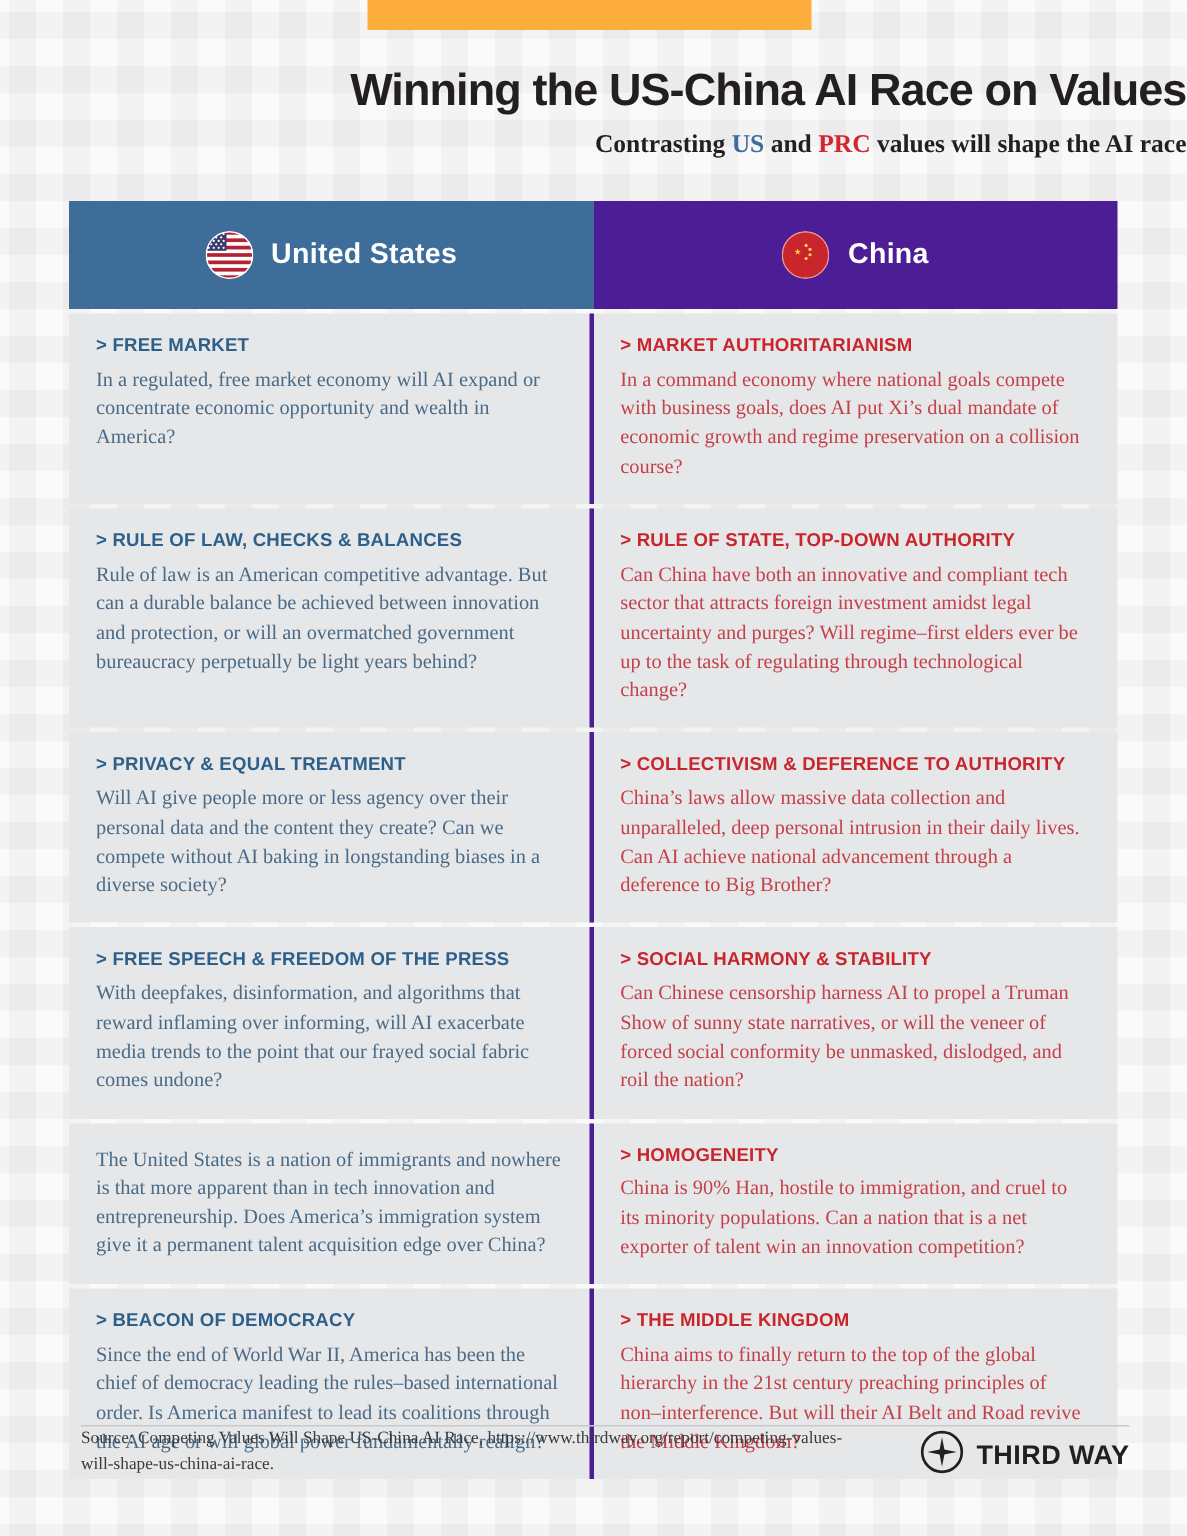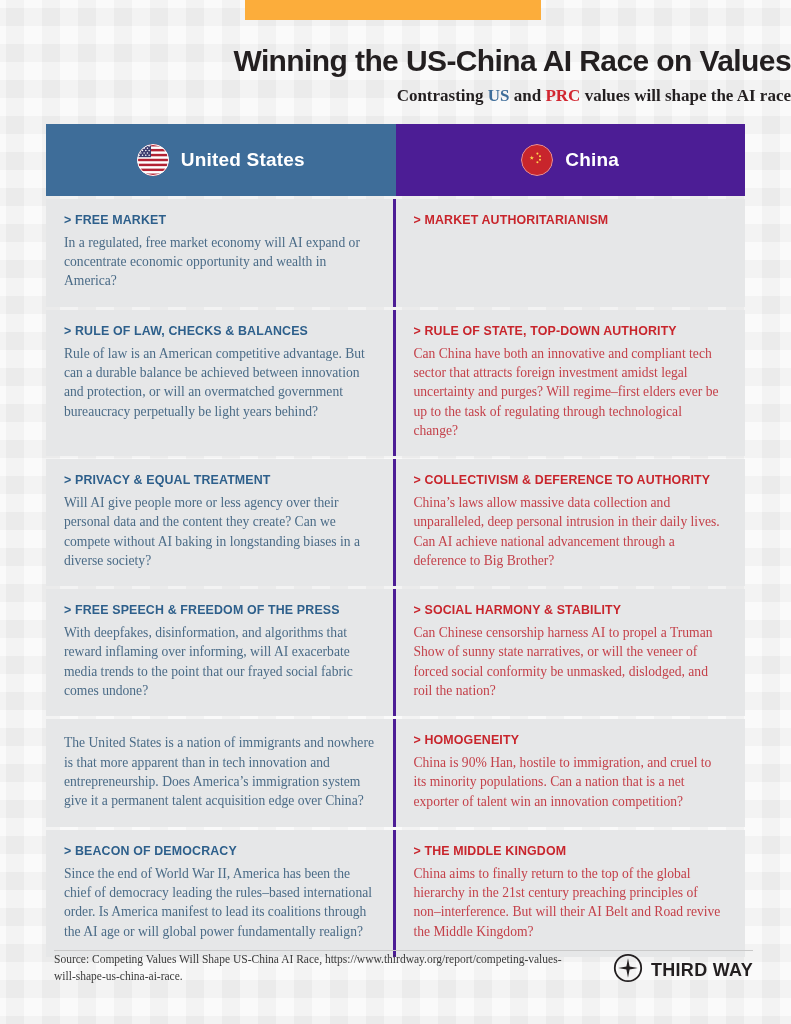--- a/index.html
+++ b/index.html
@@ -68,21 +68,21 @@
     color: #231f20;
     margin: 9px 0 0 0;
     line-height: 1.2;
   }
   #subtitle .us-accent { color: #3e6d99; }
   #subtitle .prc-accent { color: #d22630; }
 
   #table {
     position: absolute;
     left: 46px;
-    top: 124px;
+    top: 134px;
     width: 699px;
   }
 
   .table-head {
     display: flex;
     width: 100%;
   }
   .head-cell {
     width: 50%;
     box-sizing: border-box;
@@ -259,20 +259,21 @@
 
     <div class="rows">
 
       <div class="row">
         <div class="cell us">
           <p class="cell-title">&gt; FREE MARKET</p>
           <p class="cell-body">In a regulated, free market economy will AI expand or concentrate economic opportunity and wealth in America?</p>
         </div>
         <div class="cell cn">
           <p class="cell-title">&gt; MARKET AUTHORITARIANISM</p>
+          <p class="cell-body">In a command economy where national goals compete with business goals, does AI put Xi’s dual mandate of economic growth and regime preservation on a collision course?</p>
         </div>
       </div>
 
       <div class="row">
         <div class="cell us">
           <p class="cell-title">&gt; RULE OF LAW, CHECKS &amp; BALANCES</p>
           <p class="cell-body">Rule of law is an American competitive advantage. But can a durable balance be achieved between innovation and protection, or will an overmatched government bureaucracy perpetually be light years behind?</p>
         </div>
         <div class="cell cn">
           <p class="cell-title">&gt; RULE OF STATE, TOP-DOWN AUTHORITY</p>

